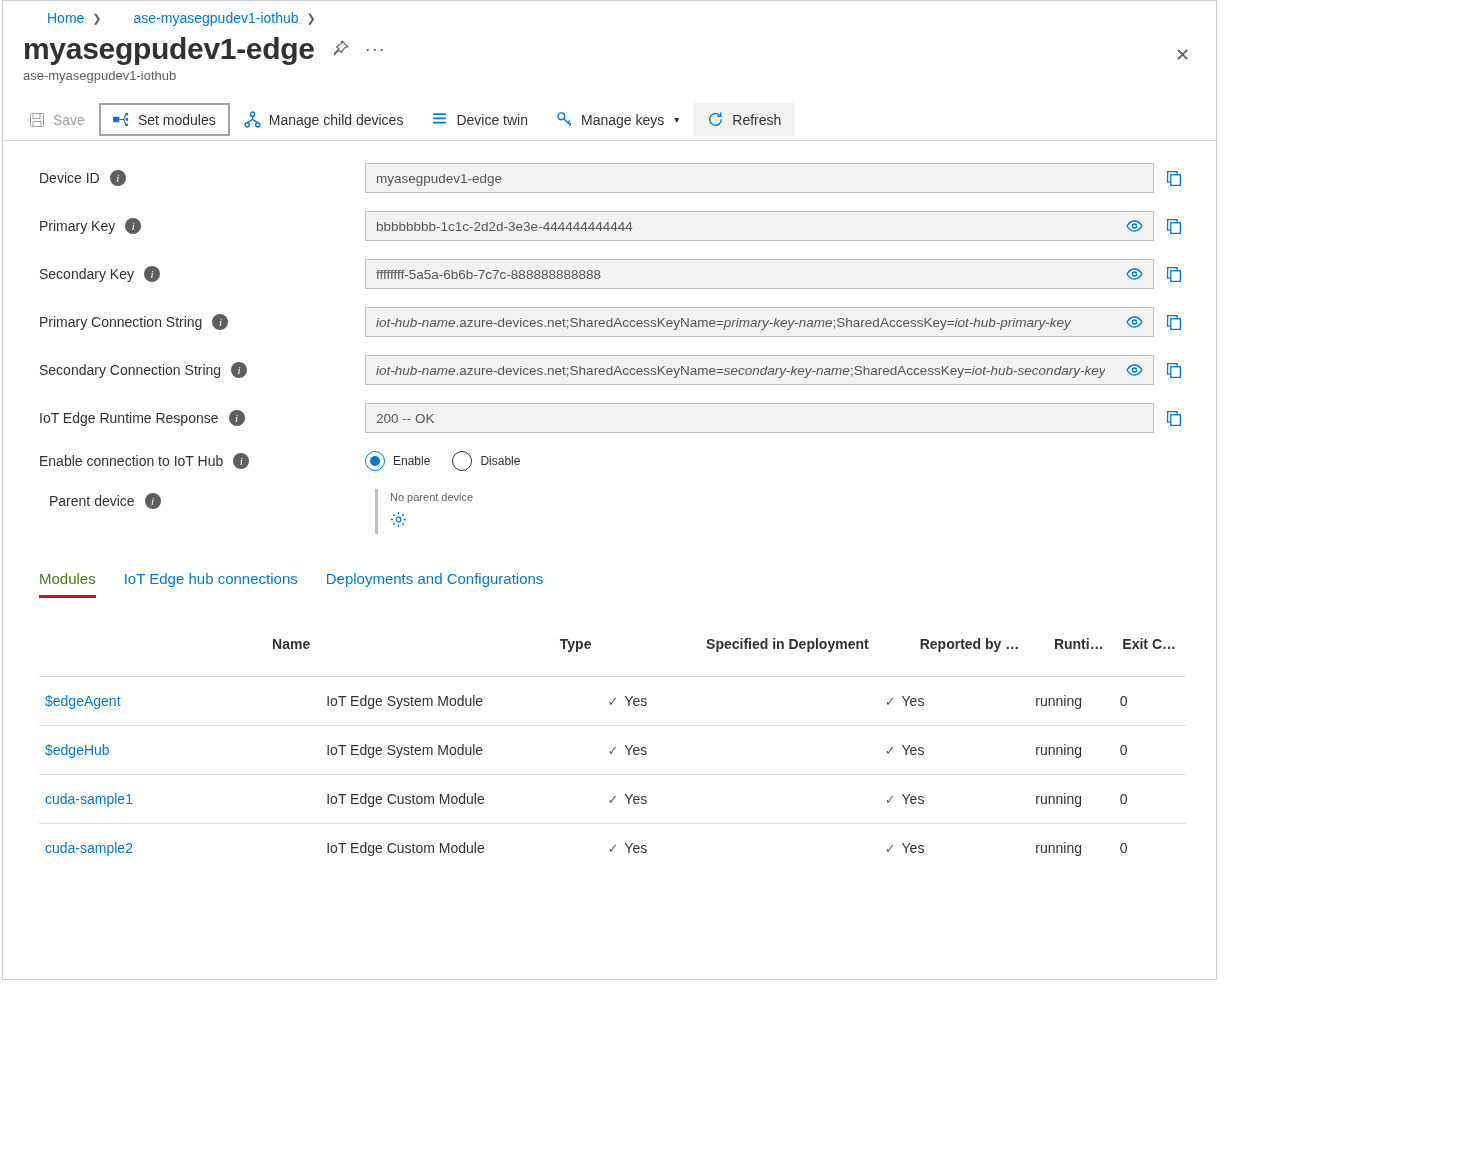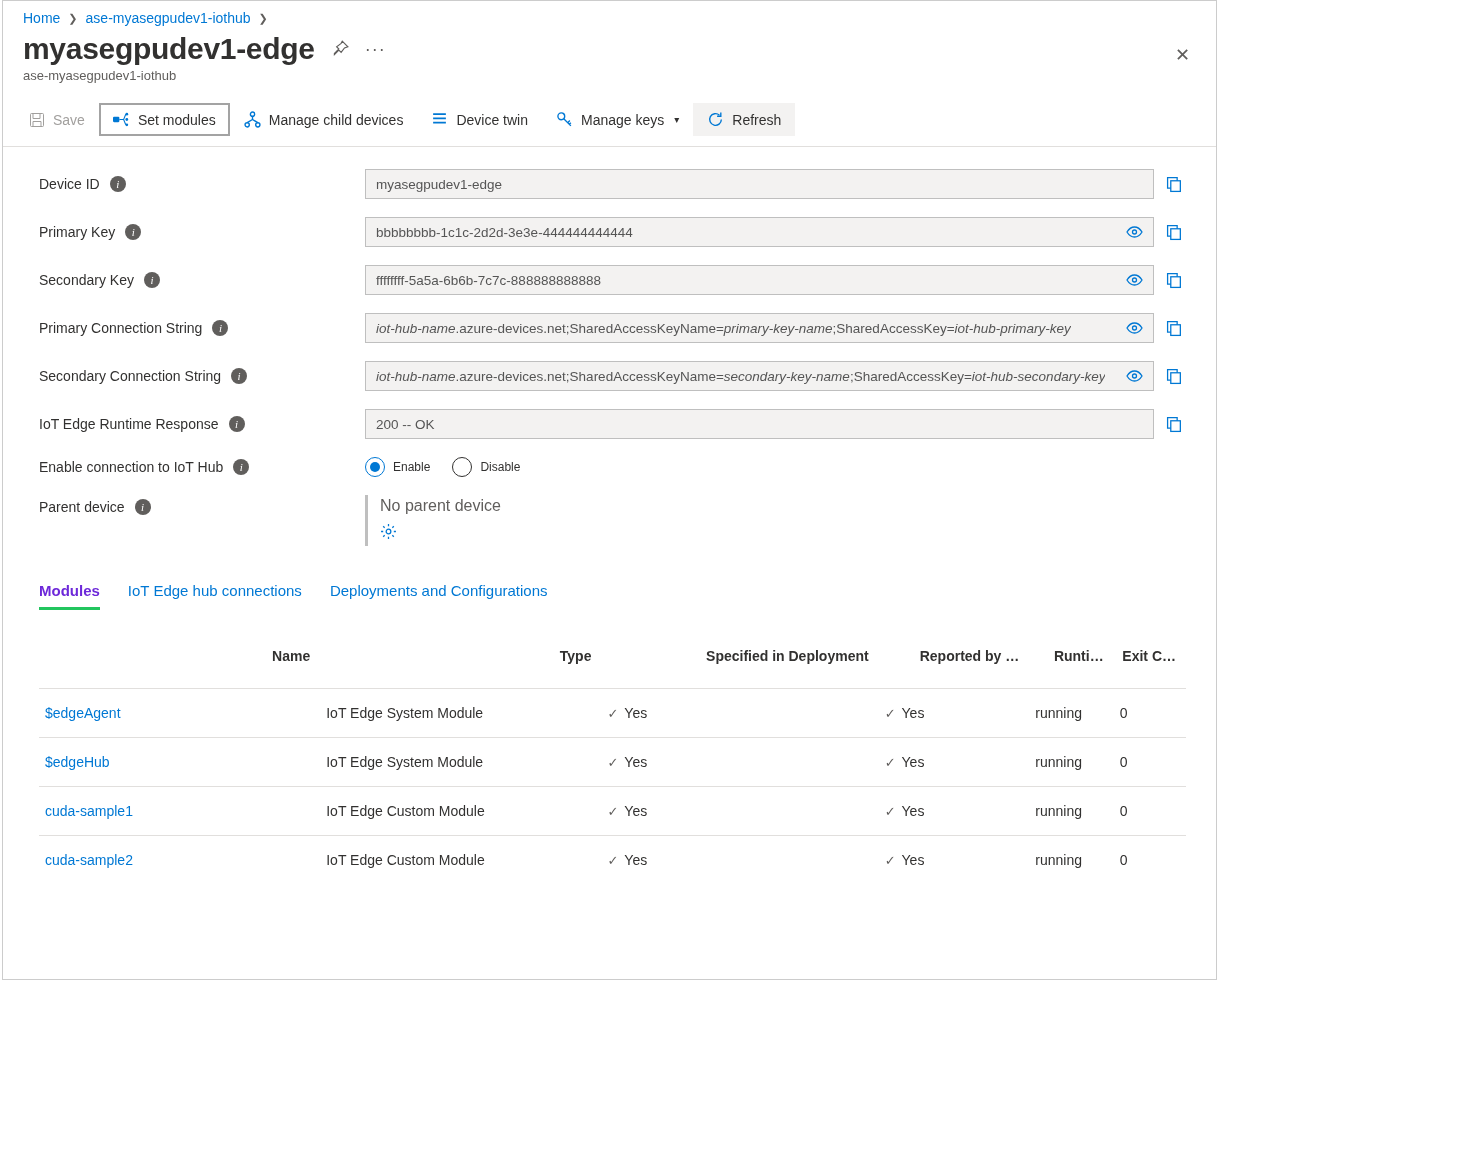--- a/index.html
+++ b/index.html
@@ -20,42 +20,42 @@
 
   
   .breadcrumb {
     display: flex;
     align-items: center;
     gap: 8px;
     padding: 9px 20px 2px 20px;
     font-size: 14px;
     color: #605e5c;
   }
-  .breadcrumb a { color: #0078d4; text-decoration: none; }
+  .breadcrumb a { color: #0078d4; text-decoration: none; margin-left: 24px; }
   .breadcrumb .chev { color: #605e5c; font-size: 11px; }
 
   
   .hdr {
     padding: 4px 20px 0 20px;
     display: flex;
     align-items: flex-start;
     justify-content: space-between;
   }
   .hdr-left { display: flex; flex-direction: column; }
   .title-row { display:flex; align-items:center; gap:16px; }
   .title { font-size: 30px; font-weight: 600; letter-spacing: -0.3px; }
   .subtitle { font-size: 13px; color: #605e5c; margin-top: 2px; }
   .pin-icon svg, .more-icon svg { display:block; }
   .more-icon { font-size:18px; color:#605e5c; cursor:pointer; letter-spacing:1px; }
   .close-x { font-size: 18px; color: #605e5c; cursor:pointer; padding: 12px 6px 0 0;}
 
   
   .toolbar {
     display:flex; align-items:center; gap:0;
-    padding: 14px 12px 10px 12px;
+    padding: 14px 12px 4px 12px;
     border-bottom:1px solid #e1dfdd;
     margin-top:6px;
   }
   .tbtn {
     display:flex; align-items:center; gap:8px;
     padding: 6px 12px;
     font-size: 14px;
     color:#323130; cursor:pointer;
     border:2px solid transparent;
   }
@@ -103,30 +103,30 @@
     width:20px; height:20px; border-radius:50%;
     border:1px solid #323130; display:inline-flex;
     align-items:center; justify-content:center; margin-right:8px;
   }
   .radio.checked { border:1px solid #0078d4; }
   .radio.checked .inner { width:10px; height:10px; border-radius:50%; background:#0078d4; }
   .radio-opt { display:flex; align-items:center; font-size:12px; }
 
   
   .parent-block { border-left: 3px solid #bfbfbf; padding: 2px 0 2px 12px;}
-  .parent-block .np { color:#605e5c; font-size:16px; }
+  .parent-block .np { color:#605e5c; font-size:11px; }
   .gear { color:#0078d4; margin-top:8px; display:inline-block; font-size:16px;}
 
   
   .tabs {
     display:flex; gap:28px; margin-top:36px;
     border-bottom:0;
   }
   .tab { font-size:15px; color:#0078d4; padding-bottom:8px; cursor:pointer; }
-  .tab.active { color:#6d28d9; font-weight:700; border-bottom:3px solid #22c55e; }
+  .tab.active { color:#4d7c0f; font-weight:400; border-bottom:3px solid #b91c1c; }
 
   
   table {
     width:100%; border-collapse:collapse; margin-top:26px;
     table-layout: fixed;
   }
   th {
     text-align:right; font-size:14px; font-weight:600;
     padding: 12px 10px 24px 6px; color:#323130;
     white-space:nowrap; overflow:hidden; text-overflow:ellipsis;
@@ -385,21 +385,21 @@
             <span>Enable</span>
           </label>
           <label class="radio-opt">
             <span class="radio"></span>
             <span>Disable</span>
           </label>
         </div>
       </div>
     </div>
 
-    <div class="row" style="align-items:flex-start; margin-top:6px;">
+    <div class="row" style="align-items:flex-start; margin-top:6px;margin-left:10px;">
       <div class="label-cell" style="padding-top:4px;">
         <span>Parent device</span>
         <span class="info-dot">i</span>
       </div>
       <div class="field-wrap">
         <div class="parent-block">
           <div class="np">No parent device</div>
           <span class="gear">
             <svg width="17" height="17" viewBox="0 0 16 16" fill="none" stroke="#0078d4" stroke-width="1.2">
                 <circle cx="8" cy="8" r="2.2"></circle>

